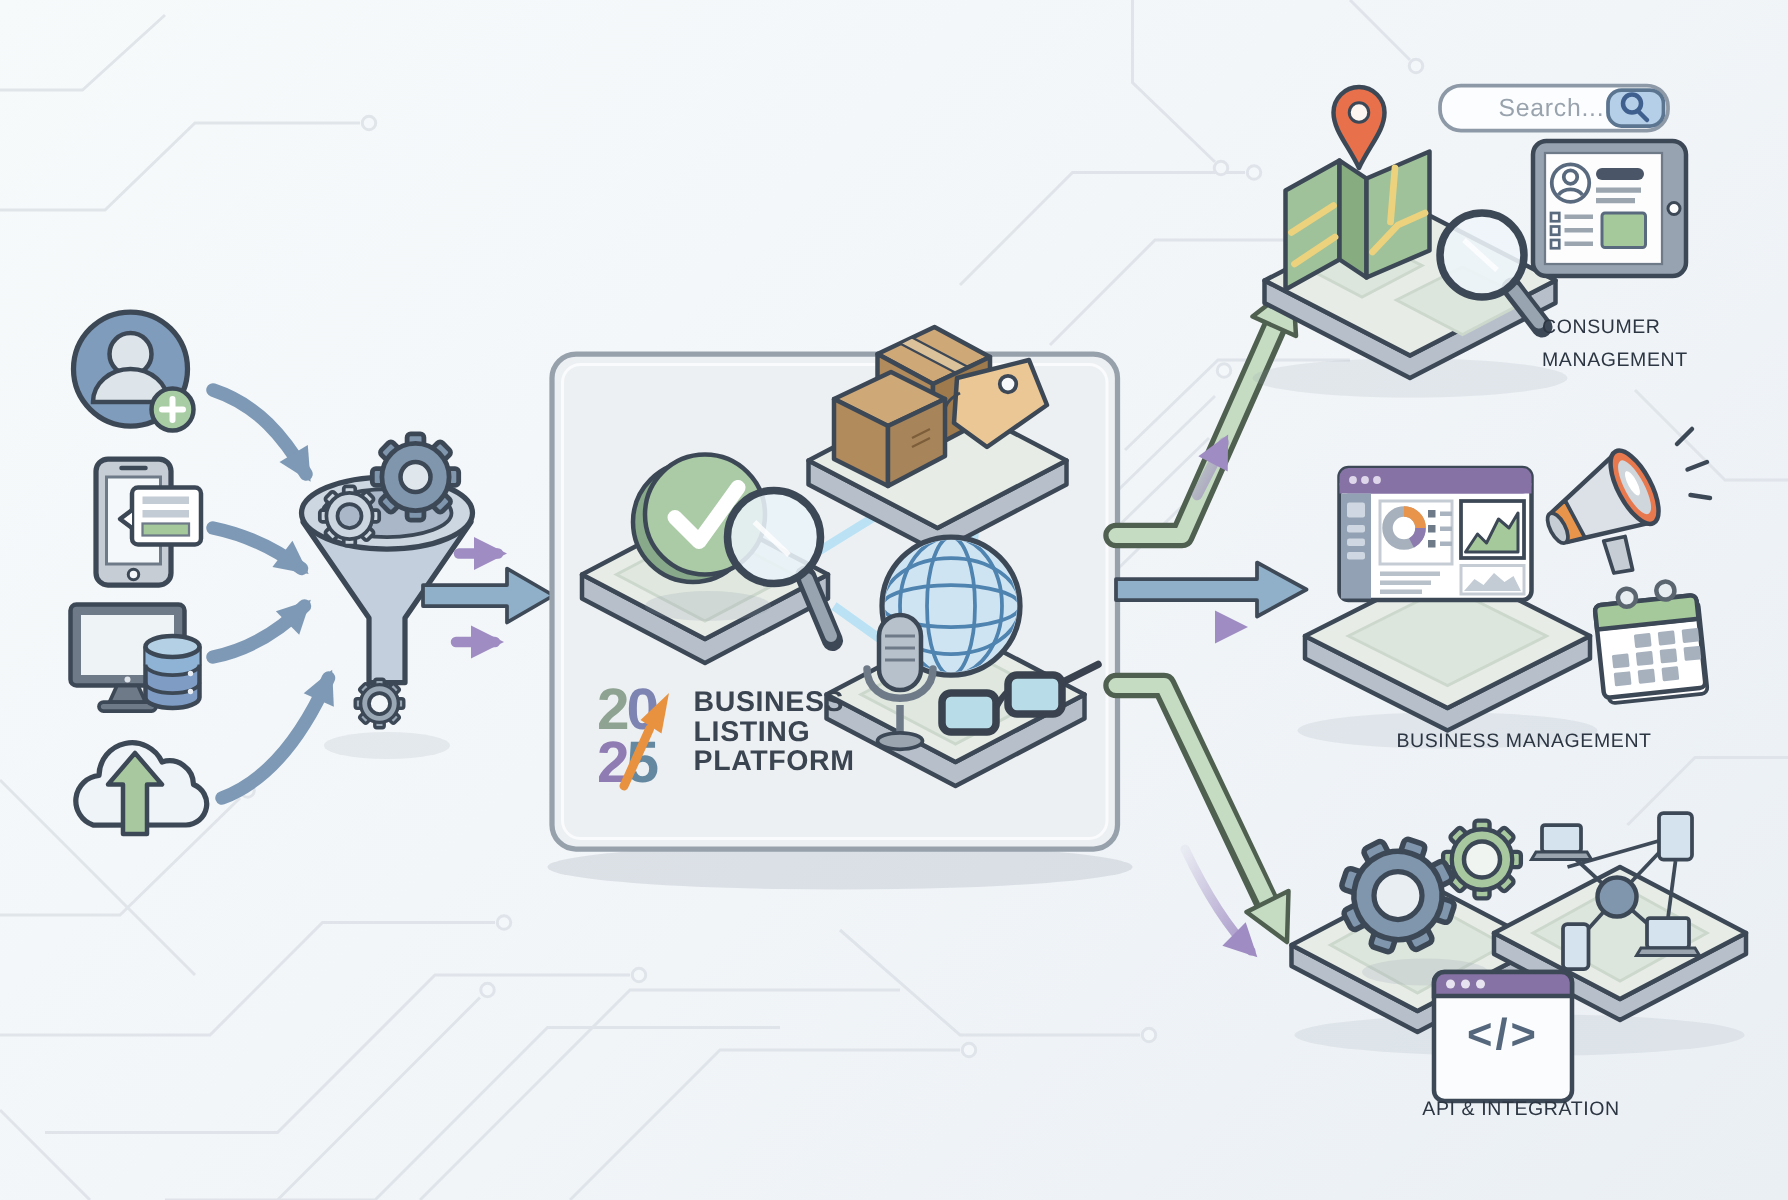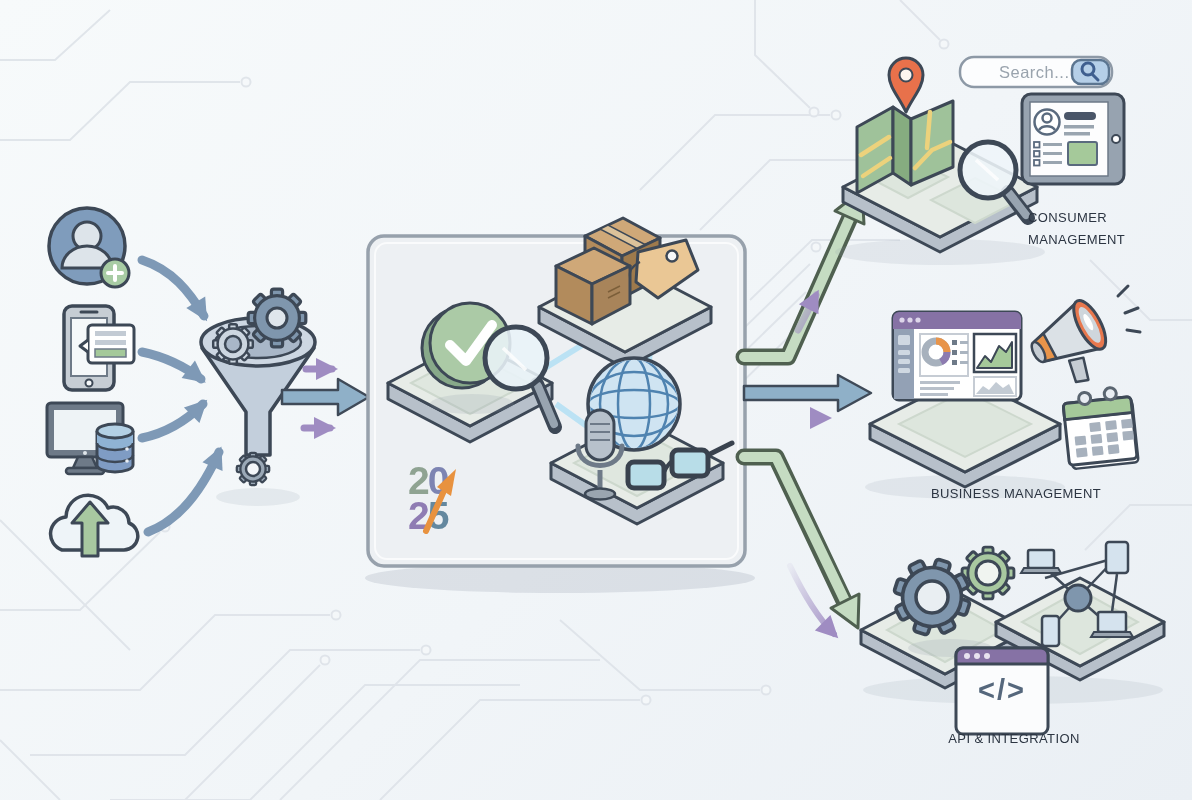--- a/index.html
+++ b/index.html
@@ -3,21 +3,21 @@
 <meta charset="utf-8">
 <style>
   html,body{margin:0;padding:0;background:#e9edf1;}
   .canvas{position:relative;width:1192px;height:800px;overflow:hidden;
     background:linear-gradient(135deg,#f7fafb 0%,#f1f5f8 55%,#eaeff4 100%);
     font-family:"Liberation Sans",sans-serif;}
   .layer{position:absolute;left:0;top:0;width:1192px;height:800px;}
   .label{position:absolute;font-weight:normal;color:#2c3542;letter-spacing:.4px;font-size:13px;line-height:22px;}
   .label.center{text-align:center;}
   .search-text{position:absolute;left:999px;top:63px;width:88px;font-size:16.5px;color:#99a3ad;letter-spacing:.5px;}
-  .logo{position:absolute;left:408px;top:452px;width:170px;height:88px;display:flex;gap:25px;align-items:center;}
+  .logo{position:absolute;left:398px;top:452px;width:170px;height:88px;display:flex;gap:25px;}
   .logo-nums{position:relative;width:62px;font-size:39px;font-weight:bold;line-height:35px;letter-spacing:-2px;padding-top:4px;}
   .logo-nums .row{display:block;}
   .d0{color:#8fa392;} .d1{color:#7d84b2;} .d2{color:#8f7cb3;} .d3{color:#64889f;}
   .logo-arrow{position:absolute;left:2px;top:2px;pointer-events:none;}
   .logo-text{padding-top:7px;font-size:19px;line-height:19.5px;font-weight:bold;color:#3b4552;letter-spacing:.4px;}
   .code-glyph{position:absolute;left:956px;top:674px;width:92px;text-align:center;
     font-size:29px;font-weight:bold;color:#55677c;letter-spacing:2px;}
 </style>
 </head>
 <body>
@@ -422,20 +422,25 @@
 
 <div class="logo">
   <div class="logo-nums">
     <span class="row"><span class="d0">2</span><span class="d1">0</span></span>
     <span class="row"><span class="d2">2</span><span class="d3">5</span></span>
     <svg class="logo-arrow" width="58" height="82" viewBox="0 0 58 82">
       <path d="M16,70 L33,32" stroke="#e8923f" stroke-width="6" stroke-linecap="round" fill="none"></path>
       <polygon points="46,8 27,26 41,35" fill="#e8923f"></polygon>
     </svg>
   </div>
+  <div class="logo-text">
+    <div>BUSINESS</div>
+    <div>LISTING</div>
+    <div>PLATFORM</div>
+  </div>
 </div>
 
 <div class="search-text">Search...</div>
 
 <div class="label" style="left:1028px;top:207px;">
   <div>CONSUMER</div>
   <div>MANAGEMENT</div>
 </div>
 
 <div class="label center" style="left:878px;top:728px;width:272px;">API &amp; INTEGRATION</div>

